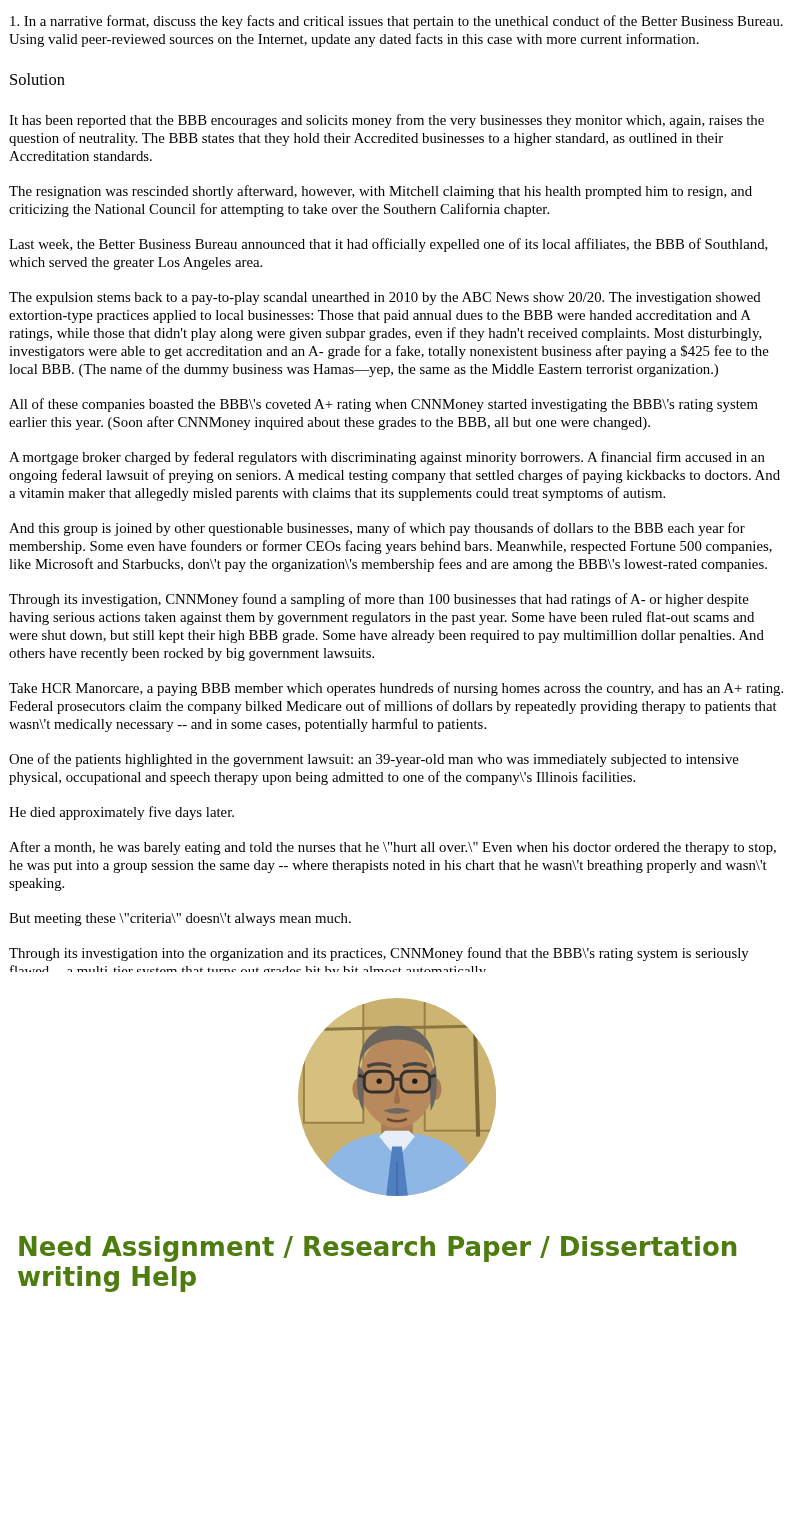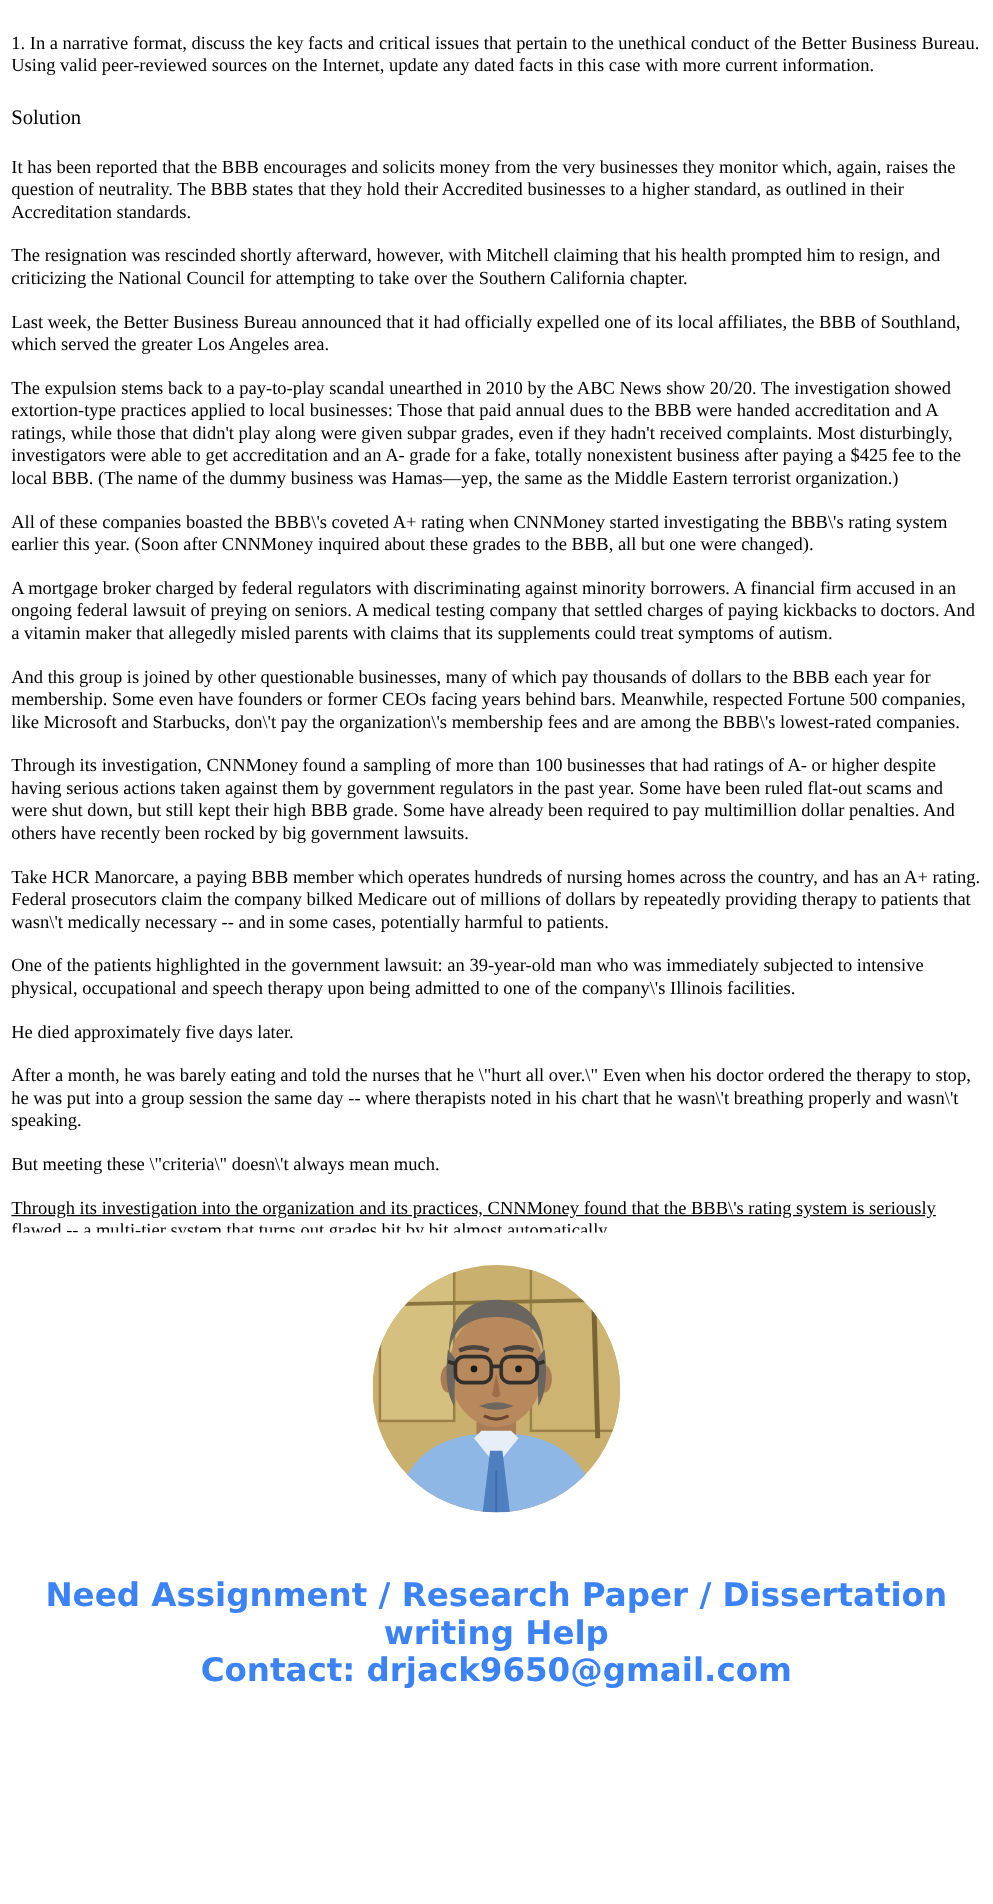--- a/index.html
+++ b/index.html
@@ -1,55 +1,54 @@
 <!DOCTYPE html>
 <html><head>
 <meta charset="utf-8">
 <style>
   html, body { margin: 0; padding: 0; background: #ffffff; }
   body { width: 794px; font-family: "Liberation Serif", serif; color: #000; }
   .page { width: 794px; min-height: 1523px; box-sizing: border-box; }
-  .text-block { padding: 26px 9px 0 9px; }
+  .text-block { padding: 12px 9px 0 9px; }
   .para {
     font-size: 14.8px;
     line-height: 18px;
     margin: 0 0 17px 0;
   }
   .question { margin-bottom: 22px; }
   .heading {
     font-size: 16.5px;
     font-weight: normal;
     margin: 0 0 21px 0;
     font-family: "Liberation Serif", serif;
   }
   .clipped {
     height: 28px;
     overflow: hidden;
     margin-bottom: 0;
-    text-decoration: underline;
   }
   .photo-wrap {
     margin-top: 26px;
     display: flex;
     justify-content: center;
   }
   .portrait {
     width: 198px;
     height: 198px;
     display: block;
   }
   .footer {
-    margin-top: 52px;
+    margin-top: 36px;
     padding: 0 16px 28px 16px;
-    text-align: center;
+    text-align: left;
     font-family: "DejaVu Sans", sans-serif;
     font-weight: 700;
     font-size: 26px;
     line-height: 30px;
-    color: #3b82f6;
+    color: #4d7c0f;
   }
   .footer .help { max-width: 760px; margin: 0 auto; }
 </style>
 </head>
 <body>
 
 <div class="page">
 
   <div class="text-block">
     <p class="para question">1. In a narrative format, discuss the key facts and critical issues that pertain to the unethical conduct of the Better Business Bureau. Using valid peer-reviewed sources on the Internet, update any dated facts in this case with more current information.</p>
@@ -105,16 +104,15 @@
         <path d="M16 200 C28 150 58 136 100 136 C142 136 172 150 184 200 Z" fill="#8fb7e6"></path>
         <path d="M82 140 L100 162 L118 140 L112 134 L88 134 Z" fill="#e8eef7"></path>
         <path d="M95 150 L105 150 L111 200 L89 200 Z" fill="#4f7fbe"></path>
         <line x1="100" y1="166" x2="100" y2="200" stroke="#3c6aa6" stroke-width="1.5"></line>
       </g>
     </svg>
   </div>
 
   <div class="footer">
     <div class="help">Need Assignment / Research Paper / Dissertation writing Help</div>
-    <div class="contact">Contact: drjack9650@gmail.com</div>
   </div>
 
 </div>
 
 </body></html>

